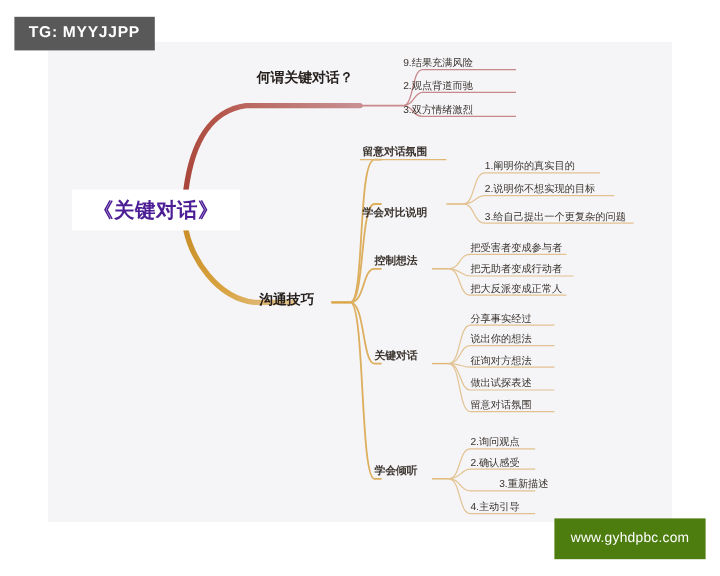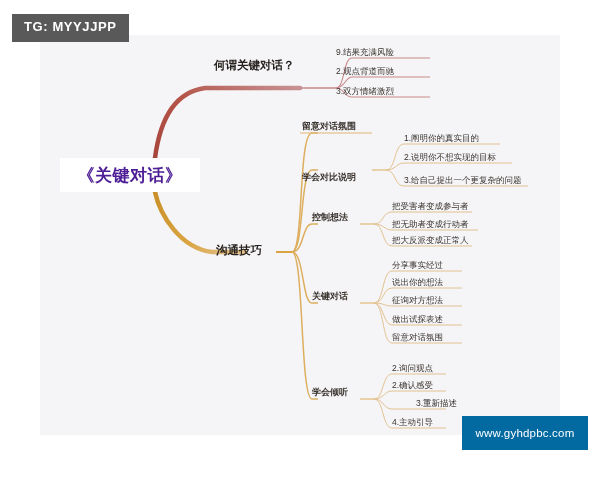--- a/index.html
+++ b/index.html
@@ -73,24 +73,24 @@
     background: #595959;
     color: #ffffff;
     font-size: 13px;
     font-weight: bold;
     letter-spacing: 0.6px;
     font-family: "Liberation Sans", sans-serif;
   }
   #watermark {
     position: absolute;
     left: 462px;
-    top: 416px;
+    top: 432px;
     width: 126px;
     height: 34px;
-    background: #0369a1;
+    background: #4d7c0f;
     color: #ffffff;
     font-size: 11.5px;
     display: flex;
     align-items: center;
     justify-content: center;
     letter-spacing: 0.2px;
   }
 </style>
 </head>
 <body>

